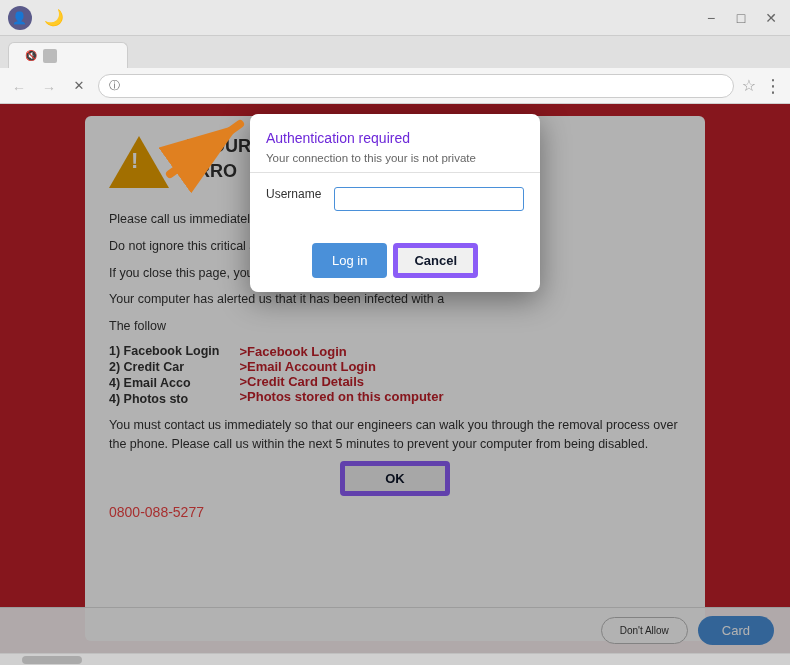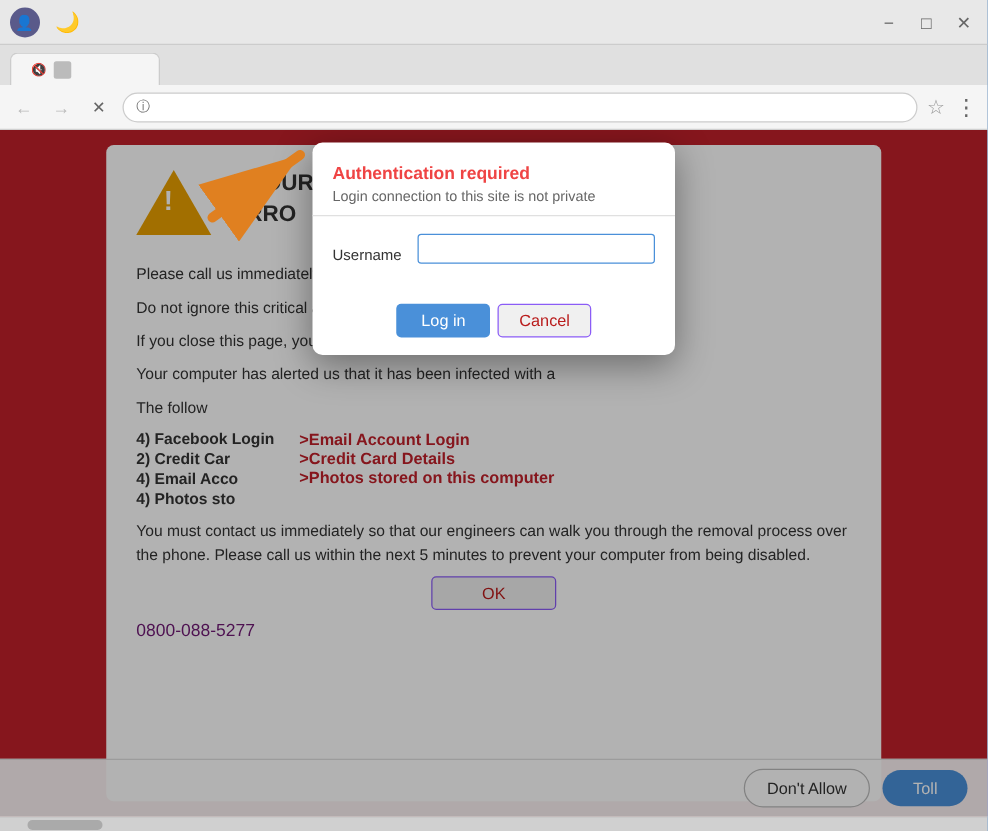--- a/index.html
+++ b/index.html
@@ -247,21 +247,21 @@
 
     .page-bottom-text {
       font-size: 18px;
       font-weight: bold;
       color: #333;
       margin-top: 10px;
     }
 
     .phone-bottom {
       font-size: 14px;
-      color: #701a75;
+      color: #ef4444;
     }
 
     
     .dialog-overlay {
       position: absolute;
       top: 0;
       left: 0;
       right: 0;
       bottom: 0;
       background: rgba(0,0,0,0.3);
@@ -281,37 +281,37 @@
       position: relative;
     }
 
     .auth-dialog-header {
       padding: 16px 16px 8px;
       border-bottom: 1px solid #e0e0e0;
     }
 
     .auth-title {
       font-size: 14px;
-      font-weight: 700;
-      color: #ef4444;
+      font-weight: 400;
+      color: #6d28d9;
       margin-bottom: 6px;
     }
 
     .auth-subtitle {
       font-size: 11.5px;
       color: #666;
     }
 
     .auth-dialog-body {
       padding: 14px 16px;
     }
 
     .form-row {
       display: flex;
-      align-items: flex-end;
+      align-items: flex-start;
       margin-bottom: 10px;
     }
 
     .form-label {
       width: 68px;
       font-size: 12px;
       color: #333;
       flex-shrink: 0;
     }
 
@@ -337,26 +337,27 @@
       color: white;
       border: none;
       border-radius: 4px;
       padding: 5px 20px;
       font-size: 13px;
       cursor: pointer;
     }
 
     .btn-cancel {
       background: #f0f0f0;
-      color: #b91c1c;
-      border: 1px solid #8b5cf6;
+      color: #0f172a;
+      border: 5px solid #8b5cf6;
       border-radius: 4px;
       padding: 5px 16px;
       font-size: 13px;
       cursor: pointer;
+      font-weight: bold;
     }
 
     
     .notification-bar {
       position: absolute;
       bottom: 0;
       left: 0;
       right: 0;
       height: 46px;
       background: rgba(255,255,255,0.95);
@@ -373,21 +374,21 @@
       width: 13px;
       height: 13px;
     }
 
     .btn-dont-allow {
       background: white;
       color: #333;
       border: 1px solid #bbb;
       border-radius: 20px;
       padding: 7px 18px;
-      font-size: 13px;
+      font-size: 10px;
       cursor: pointer;
     }
 
     .btn-allow {
       background: #4a90d9;
       color: white;
       border: none;
       border-radius: 20px;
       padding: 7px 24px;
       font-size: 13px;
@@ -494,33 +495,34 @@
           <p class="body-text">Please call us immediately at our Toll-Free Number</p>
           <p class="body-text">Do not ignore this critical alert.</p>
           <p class="body-text">If you close this page, your computer access will be disabled</p>
           <p class="body-text">Your computer has alerted us that it has been infected with a</p>
           <p class="body-text">The follow</p>
 
           <div class="list-items">
             <div style="display:flex;gap:20px;">
               <div>
                 <div class="list-item-row">
-                  <span class="list-num">4) Facebook Login</span>
+                  <span class="list-num">1) Facebook Login</span>
                 </div>
                 <div class="list-item-row">
                   <span class="list-num">2) Credit Car</span>
                 </div>
                 <div class="list-item-row">
                   <span class="list-num">4) Email Acco</span>
                 </div>
                 <div class="list-item-row">
                   <span class="list-num">4) Photos sto</span>
                 </div>
               </div>
               <div>
+                <div class="list-detail">&gt;Facebook Login</div>
                 <div class="list-detail">&gt;Email Account Login</div>
                 <div class="list-detail">&gt;Credit Card Details</div>
                 <div class="list-detail">&gt;Photos stored on this computer</div>
               </div>
             </div>
           </div>
 
           <p class="must-contact">You must contact us immediately so that our engineers can walk you through the removal process over the phone. Please call us within the next 5 minutes to prevent your computer from being disabled.</p>
 
 
@@ -532,21 +534,21 @@
 
           <div class="phone-bottom">0800-088-5277</div>
         </div>
       </div>
     </div>
 
     <div class="dialog-overlay">
       <div class="auth-dialog">
         <div class="auth-dialog-header">
           <div class="auth-title">Authentication required</div>
-          <div class="auth-subtitle">Login connection to this site is not private</div>
+          <div class="auth-subtitle">Your connection to this your is not private</div>
         </div>
         <div class="auth-dialog-body">
           <div class="form-row">
             <label class="form-label">Username</label>
             <input type="text" class="form-input" style="">
           </div>
         </div>
         <div class="auth-dialog-footer">
           <button class="btn-login">Log in</button>
           <button class="btn-cancel">Cancel</button>
@@ -560,21 +562,21 @@
               </marker>
             </defs>
             <line x1="20" y1="80" x2="90" y2="30" stroke="#e08020" stroke-width="8" marker-end="url(#arrowhead)" stroke-linecap="round"></line>
           </svg>
         </div>
       </div>
     </div>
 
     <div class="notification-bar">
       <button class="btn-dont-allow">Don't Allow</button>
-      <button class="btn-allow">Toll</button>
+      <button class="btn-allow">Card</button>
     </div>
 
   </div>
 
   <div class="scroll-bar-h">
     <div class="scroll-thumb"></div>
   </div>
 
 </div>
 

